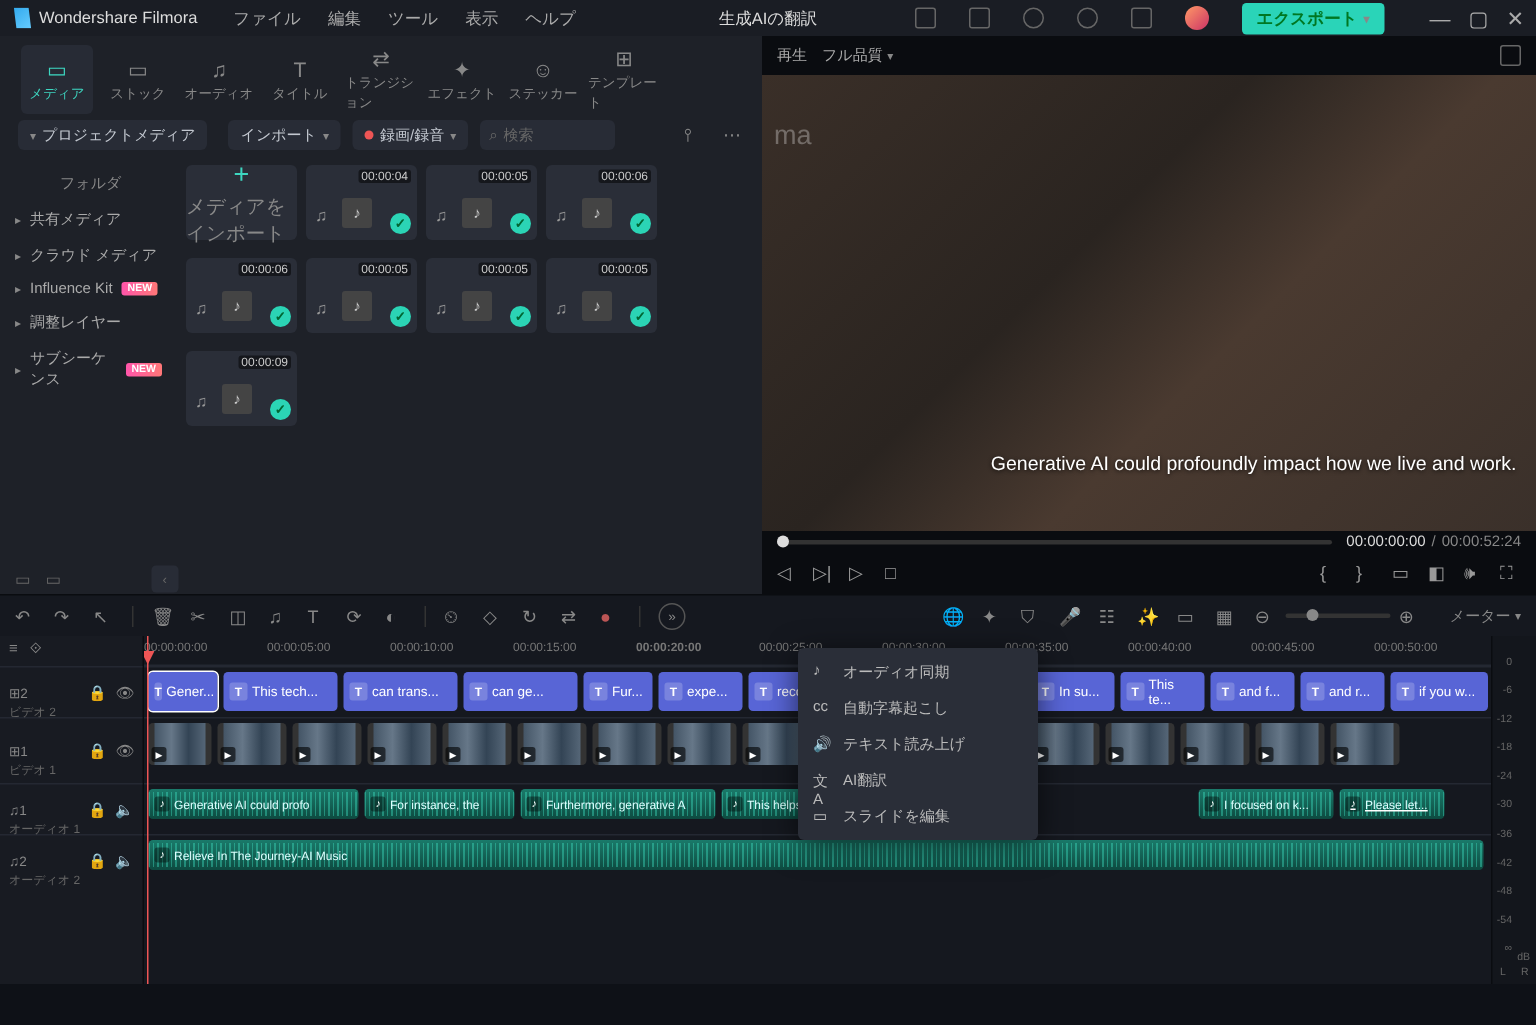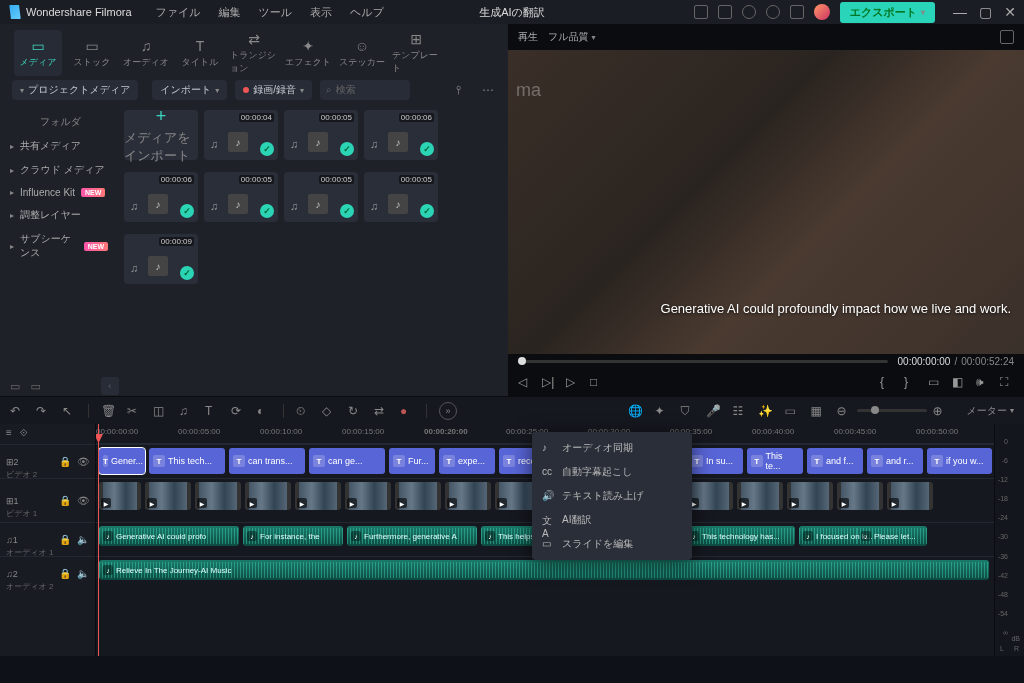--- a/index.html
+++ b/index.html
@@ -3,21 +3,21 @@
 <meta charset="utf-8">
 <style>
 *{margin:0;padding:0;box-sizing:border-box;font-family:-apple-system,"Segoe UI",Meiryo,sans-serif;user-select:none}
 body{background:#0e1117;color:#c3c8d0;font-size:11px;width:1024px;height:683px;overflow:hidden;position:relative}
 .titlebar{height:24px;background:#1a1d24;display:flex;align-items:center;padding:0 8px;gap:14px}
 .logo{display:flex;align-items:center;gap:4px;font-size:11px;color:#ddd}
 .logo-icon{width:14px;height:14px;background:linear-gradient(135deg,#3ae,#6cf);clip-path:polygon(0 0,70% 0,100% 100%,30% 100%);transform:skewX(-10deg)}
 .menu{display:flex;gap:18px;font-size:11px;color:#aaa;margin-left:10px}
 .menu span{cursor:pointer}
 .title-center{position:absolute;left:50%;transform:translateX(-50%);font-size:11px;color:#ddd}
-.title-right{margin-left:auto;display:flex;align-items:center;gap:10px}
+.title-right{margin-left:auto;display:flex;align-items:center;gap:22px}
 .tb-ico{width:14px;height:14px;border:1px solid #666;border-radius:2px;cursor:pointer}
 .tb-ico.r{border-radius:50%}
 .avatar{width:16px;height:16px;border-radius:50%;background:linear-gradient(135deg,#f96,#c36)}
 .export-btn{background:#2ad4b8;color:#072;padding:3px 10px;border-radius:3px;font-weight:bold;font-size:11px;cursor:pointer;display:flex;align-items:center;gap:4px}
 .win-btns{display:flex;gap:12px;margin-left:8px;color:#aaa}
 .win-btns span{cursor:pointer;font-size:14px}
 
 .top-area{display:flex;height:372px}
 .left-panel{width:508px;background:#1e2128;display:flex;flex-direction:column}
 .tabs{display:flex;height:52px;padding:6px 14px 0;gap:6px}
@@ -571,29 +571,25 @@
             <span class="lbl">For instance, the</span>
           </div>
           <div class="clip audio" style="left: 385px; width: 100px;">
             <span class="a-ico">♪</span>
             <span class="lbl">This helps us obt...</span>
           </div>
           <div class="clip audio" style="left: 489px; width: 96px;">
             <span class="a-ico">♪</span>
             <span class="lbl">In summary, by emb...</span>
           </div>
-          <div class="clip audio" style="left: 589px; width: 110px;">
-            <span class="a-ico">♪</span>
-            <span class="lbl">This technology has...</span>
-          </div>
           <div class="clip audio" style="left: 703px; width: 90px;">
             <span class="a-ico">♪</span>
             <span class="lbl">I focused on k...</span>
           </div>
-          <div class="clip audio" style="left: 761px; width: 70px;">
+          <div class="clip audio" style="left: 797px; width: 70px; text-decoration: underline;">
             <span class="a-ico">♪</span>
             <span class="lbl">Please let...</span>
           </div>
         </div>
       <div class="track h34" id="track-a2">
           <div class="clip audio" style="left: 3px; width: 890px;">
             <span class="a-ico">♪</span>
             <span class="lbl">Relieve In The Journey-AI Music</span>
           </div>
         </div>

